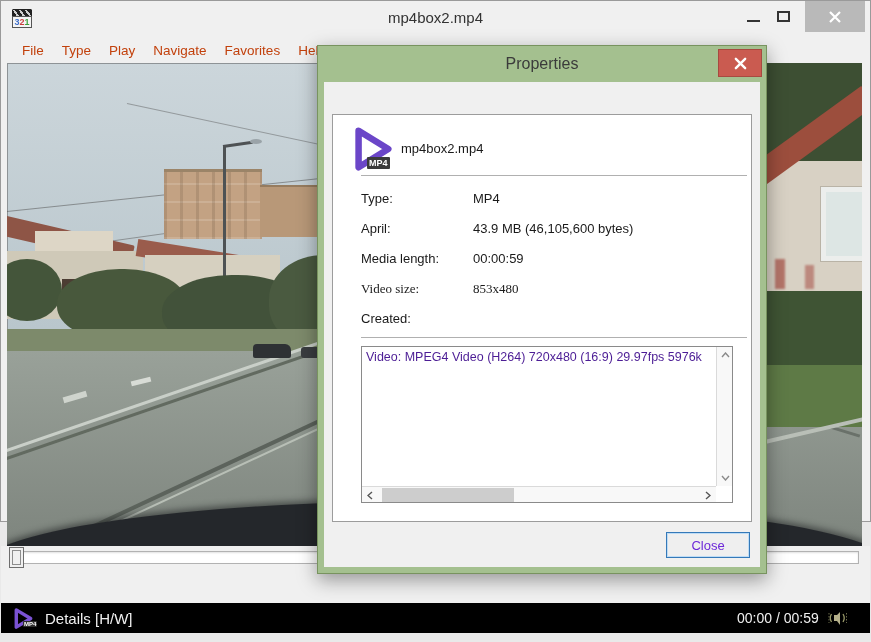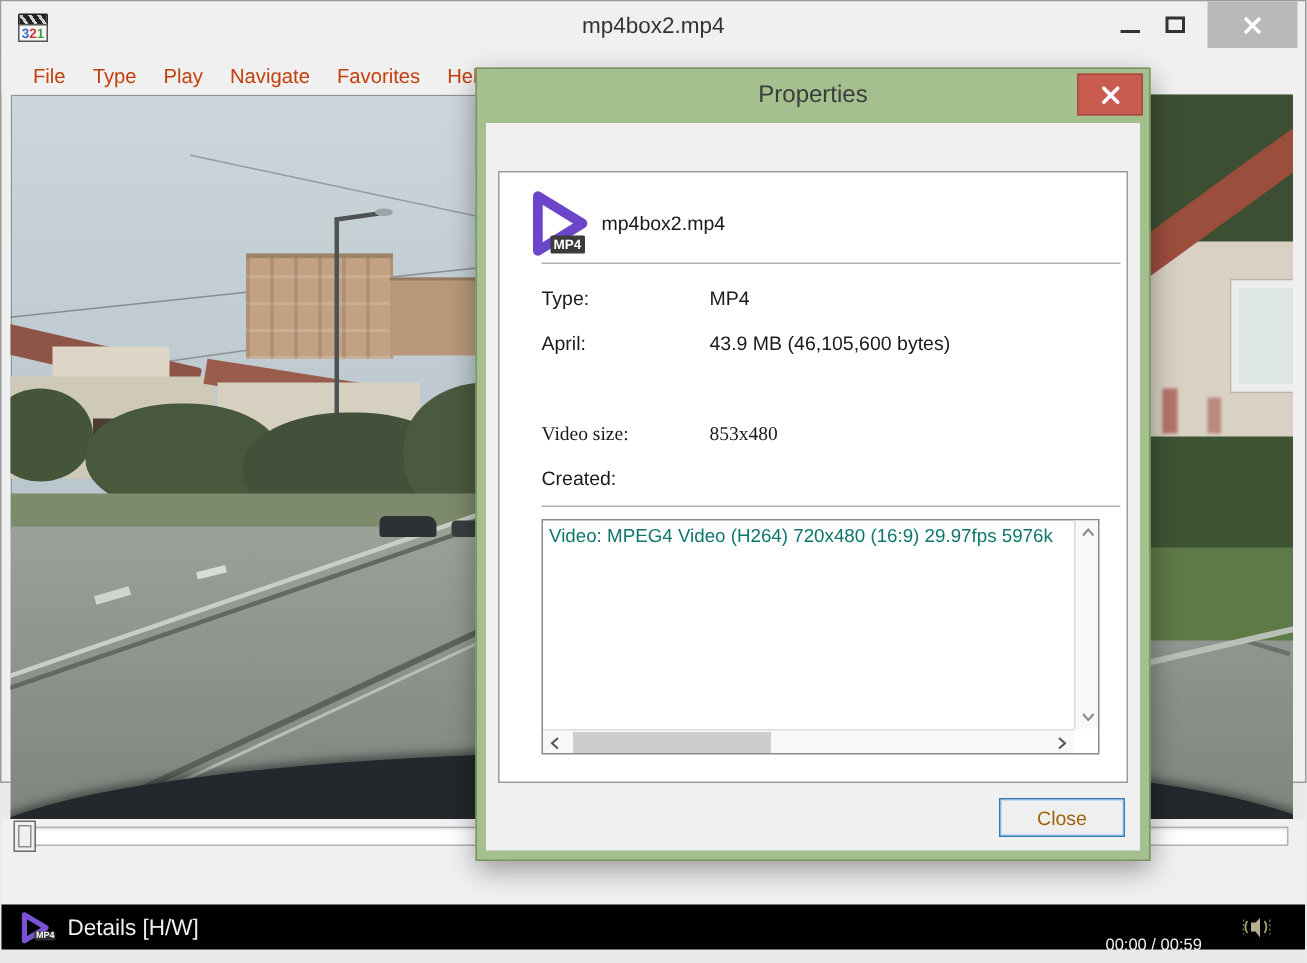--- a/index.html
+++ b/index.html
@@ -31,47 +31,47 @@
 
   
   .controls { position:absolute; left:0; top:545px; width:869px; height:57px; background:#f0f0f0; }
   .seek-track { position:absolute; left:9px; top:5px; width:849px; height:13px; background:#fff; border:1px solid #b2b2b2; box-shadow:inset 0 1px 2px rgba(0,0,0,.12); }
   .seek-thumb { position:absolute; left:8px; top:1px; width:15px; height:21px; background:#f0f0f0; border:1px solid #6e6e6e; box-shadow:inset 0 0 0 2px #f0f0f0, inset 0 0 0 3px rgba(60,60,60,.55); }
 
   
   .statusbar { position:absolute; left:0; top:602px; width:869px; height:30px; background:#000; color:#f0f0f0; }
   .status-icon { position:absolute; left:10px; top:4px; width:26px; height:23px; }
   .status-text { position:absolute; left:44px; top:7px; font-size:15px; }
-  .status-time { position:absolute; left:736px; top:21px; font-size:11px; }
+  .status-time { position:absolute; left:736px; top:7px; font-size:14px; }
   .status-audio { position:absolute; left:826px; top:8px; }
   .mp4badge { position:absolute; background:#2e2e2e; color:#fff; font-weight:bold; border-radius:1px; }
 
   
   .dialog { position:absolute; left:316px; top:44px; width:450px; height:529px; background:#a4c08f; border:1px solid #78935f; box-shadow:0 6px 18px rgba(0,0,0,.38); z-index:20; }
   .dlg-title { position:absolute; left:0; right:0; top:0; height:36px; text-align:center; line-height:36px; font-size:16px; color:#3b3b3b; }
   .dlg-close { position:absolute; right:4px; top:3px; width:44px; height:28px; background:#ca5b50; border:1px solid #a74a40; display:flex; align-items:center; justify-content:center; }
   .dlg-body { position:absolute; left:6px; right:6px; top:36px; bottom:6px; background:#f0f0f0; }
   .tabs { position:absolute; left:10px; top:10px; height:23px; display:flex; align-items:flex-end; z-index:3; }
   .tab { font-size:13px; color:#1a1a1a; border:1px solid #9c9c9c; border-bottom:none; padding:3px 10px 4px; background:linear-gradient(#f4f4f4,#e6e6e6); margin-right:1px; height:20px; }
   .tab.active { background:#fff; height:23px; padding-top:5px; position:relative; z-index:4; }
   .page { position:absolute; left:8px; right:8px; top:32px; height:408px; background:#fff; border:1px solid #9c9c9c; z-index:2; }
   .file-icon { position:absolute; left:16px; top:10px; width:46px; height:48px; }
   .file-name { position:absolute; left:68px; top:26px; font-size:13px; color:#1a1a1a; }
   .sep1 { position:absolute; left:28px; right:4px; top:60px; border-top:1px solid #b0b0b0; }
   .drow { position:absolute; left:28px; right:10px; height:20px; font-size:13px; color:#1a1a1a; }
   .drow .lab { position:absolute; left:0; }
   .drow .val { position:absolute; left:112px; }
   .sep2 { position:absolute; left:28px; right:4px; top:222px; border-top:1px solid #b0b0b0; }
-  .streambox { position:absolute; left:28px; top:231px; width:372px; height:157px; background:#fff; border:1px solid #8a8a8a; font-size:12.5px; color:#0f766e; }
+  .streambox { position:absolute; left:28px; top:231px; width:372px; height:157px; background:#fff; border:1px solid #8a8a8a; font-size:12.5px; color:#4c1d95; }
   .streamtext { position:absolute; left:4px; top:2px; right:18px; bottom:18px; line-height:17px; white-space:nowrap; overflow:hidden; }
   .vscroll { position:absolute; right:0; top:0; bottom:16px; width:16px; background:#f8f8f8; border-left:1px solid #dadada; }
   .hscroll { position:absolute; left:0; right:16px; bottom:0; height:16px; background:#f8f8f8; border-top:1px solid #dadada; }
   .sarrow { position:absolute; width:16px; height:16px; display:flex; align-items:center; justify-content:center; }
   .hthumb { position:absolute; left:20px; top:1px; width:132px; height:14px; background:#cdcdcd; }
-  .dlg-close-btn { position:absolute; right:10px; bottom:9px; width:84px; height:26px; background:#efefef; border:1px solid #3579b8; box-shadow:inset 0 0 0 1px #bedcf5; font-size:13px; color:#a16207; display:flex; align-items:center; justify-content:center;text-align:right; }
+  .dlg-close-btn { position:absolute; right:10px; bottom:9px; width:84px; height:26px; background:#efefef; border:1px solid #3579b8; box-shadow:inset 0 0 0 1px #bedcf5; font-size:13px; color:#6d28d9; display:flex; align-items:center; justify-content:center;text-align:right; }
 </style>
 </head>
 <body>
 
 <div class="window">
 
   <div class="titlebar">
     <div class="app-icon">
       <div class="clap"></div>
       <div class="digits"><span>321</span></div>
@@ -196,20 +196,24 @@
         <div class="sep1"></div>
 
         <div class="drow" style="top:76px;">
           <span class="lab">Type:</span>
           <span class="val">MP4</span>
         </div>
         <div class="drow" style="top:106px;">
           <span class="lab">April:</span>
           <span class="val">43.9 MB (46,105,600 bytes)</span>
         </div>
+        <div class="drow" style="top:136px;">
+          <span class="lab">Media length:</span>
+          <span class="val">00:00:59</span>
+        </div>
         <div class="drow" style="top:166px;font-family:Liberation Serif, serif;">
           <span class="lab">Video size:</span>
           <span class="val">853x480</span>
         </div>
         <div class="drow" style="top:196px;">
           <span class="lab">Created:</span>
         </div>
 
         <div class="sep2"></div>
 

